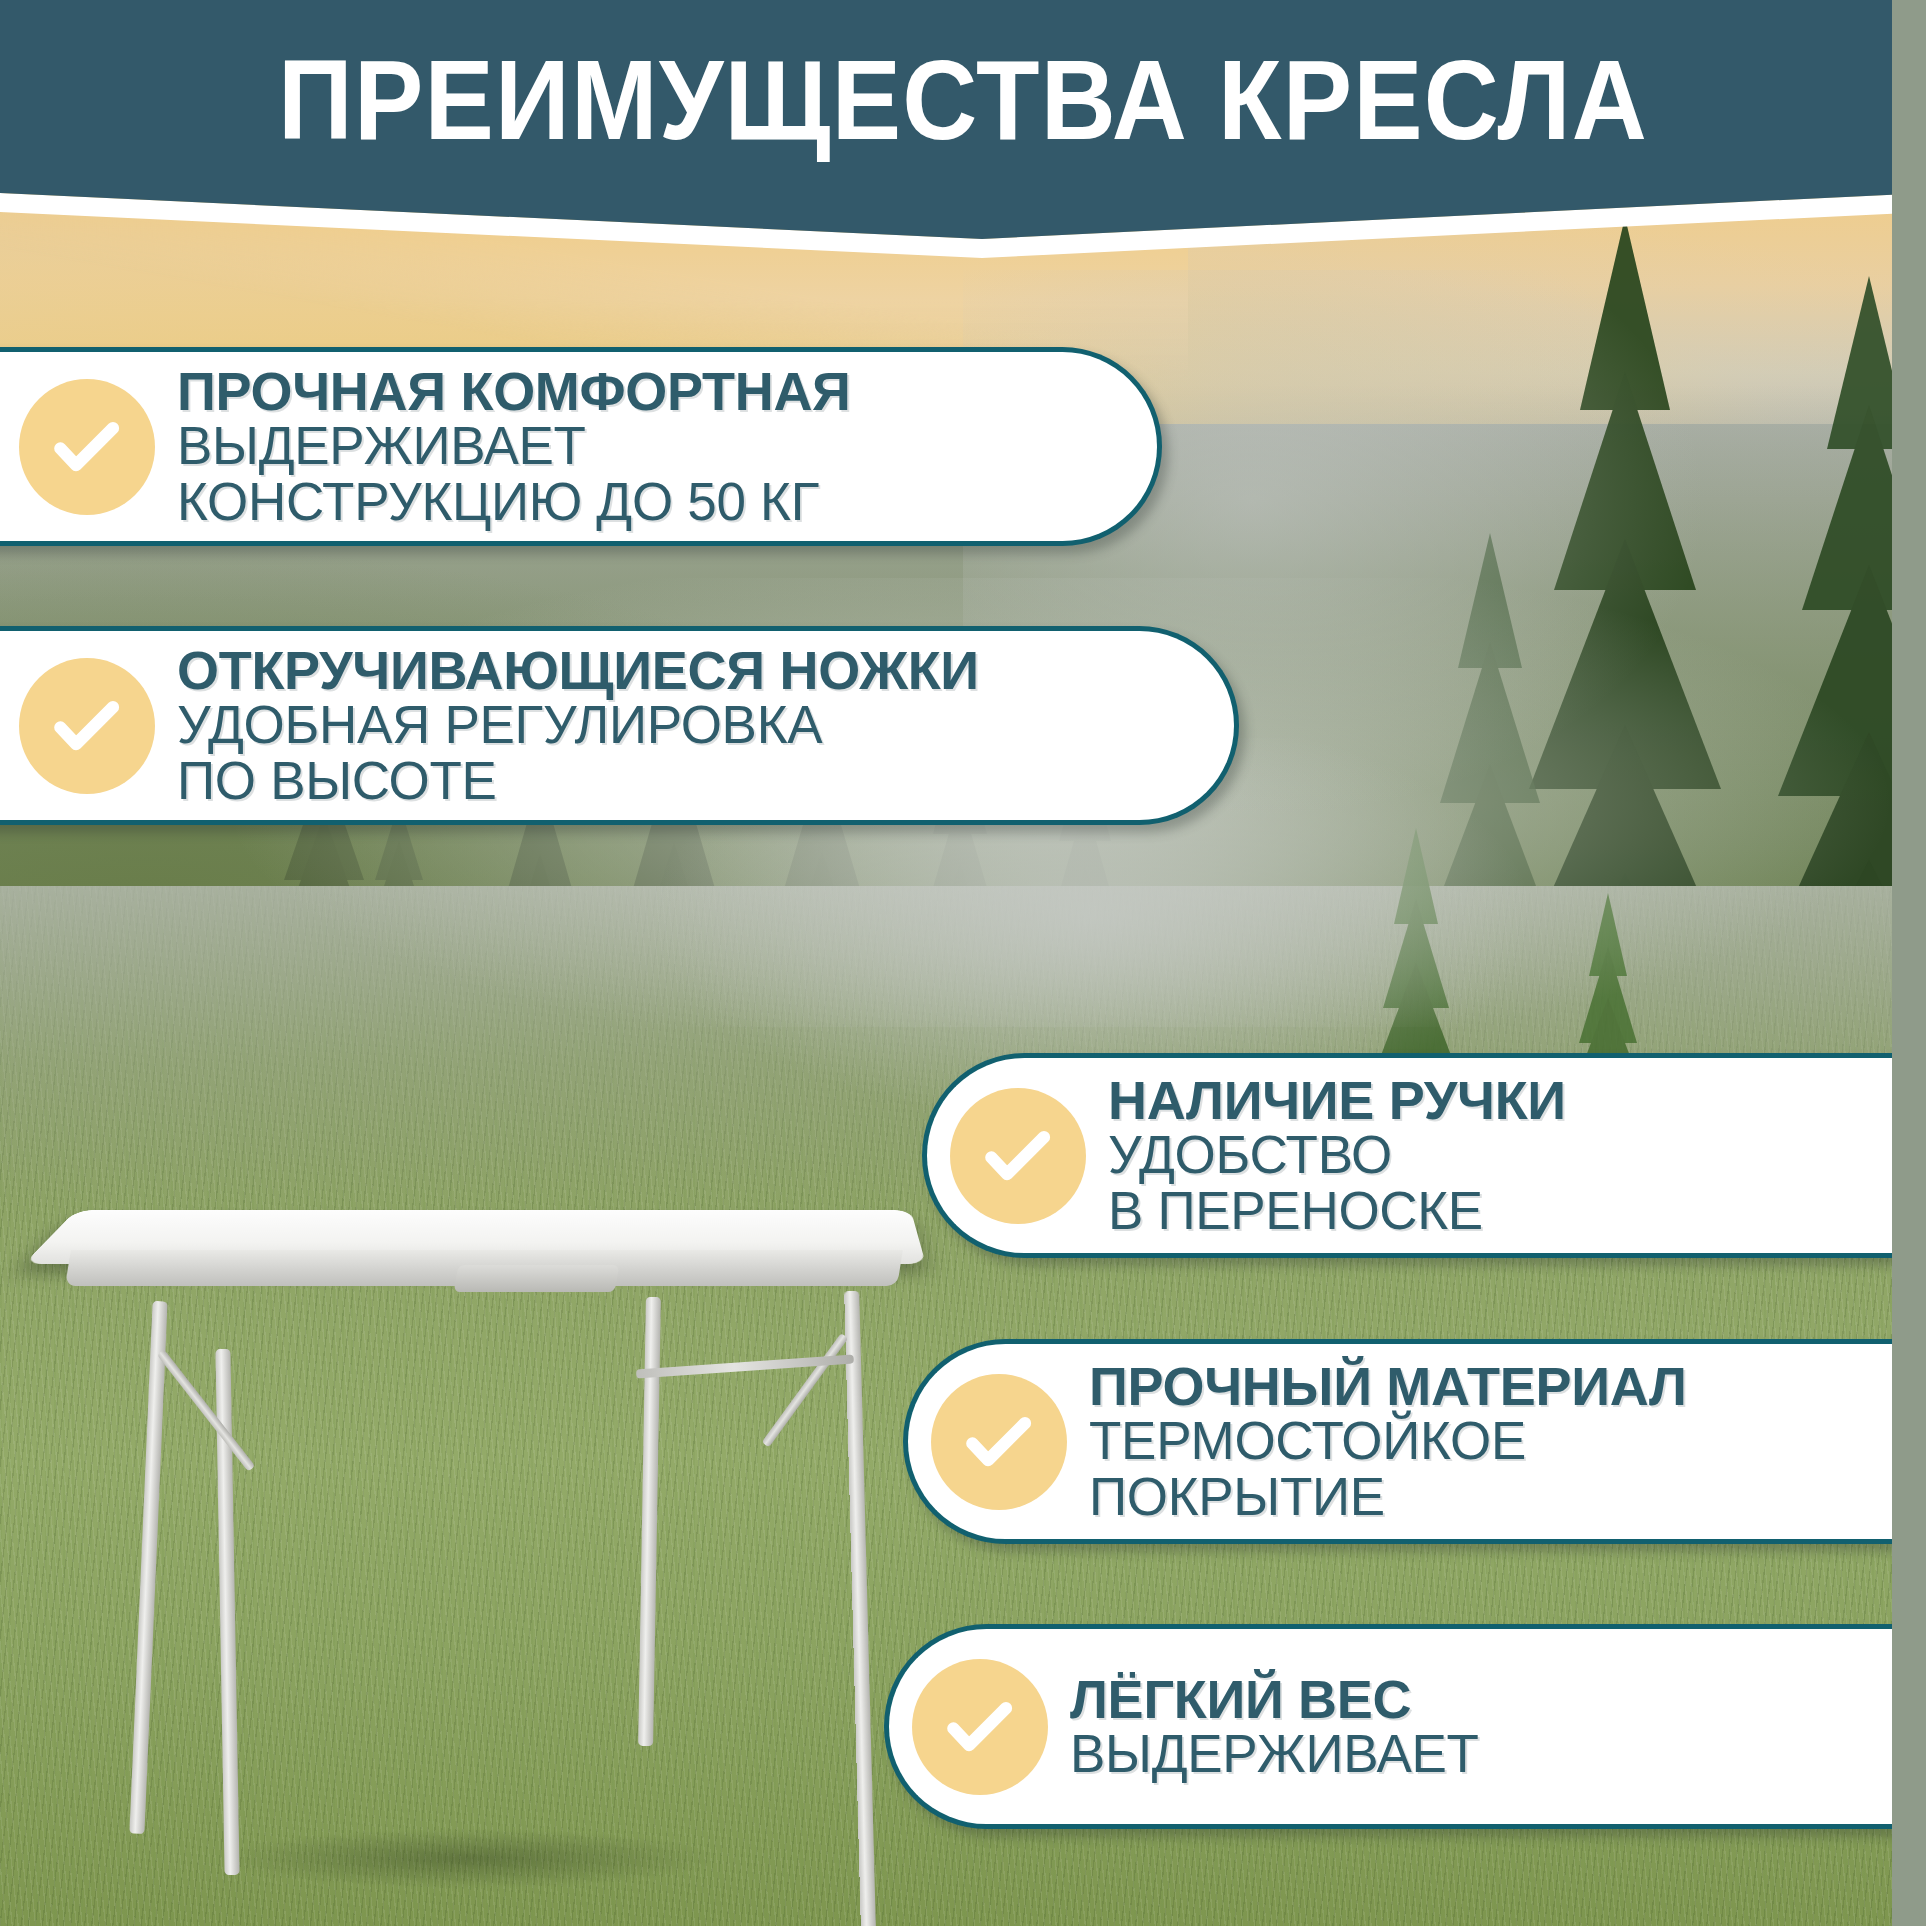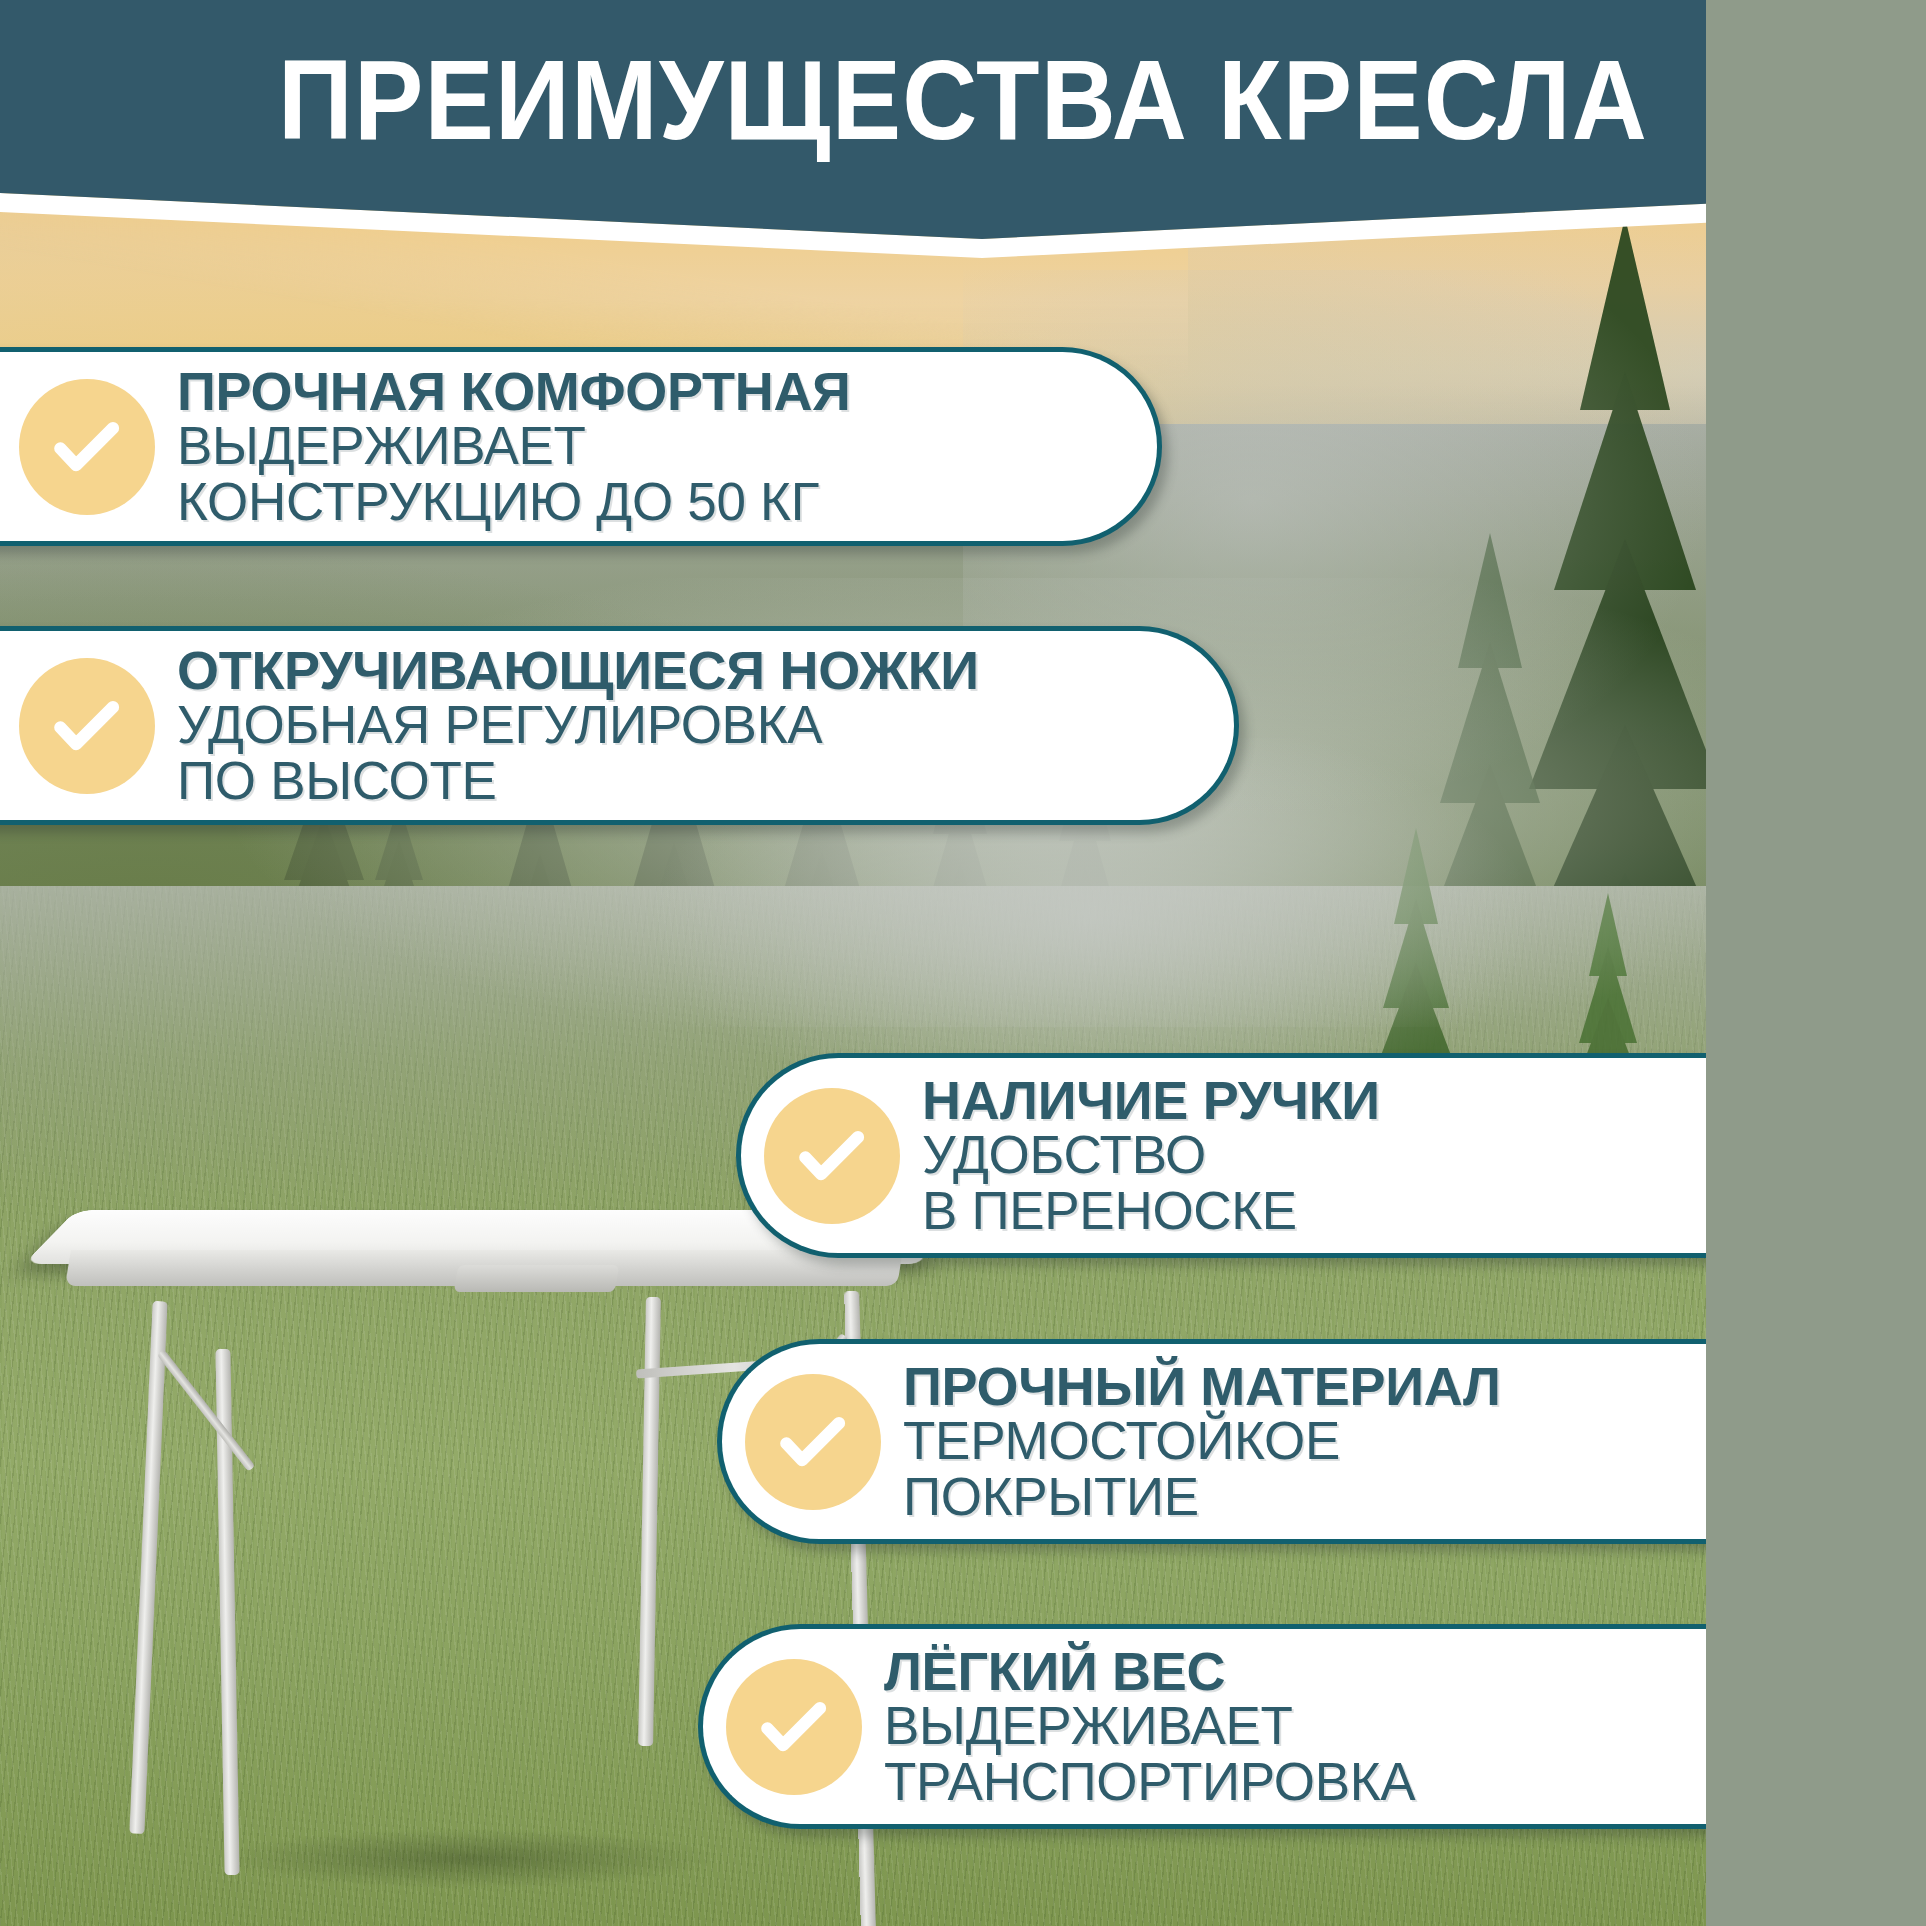--- a/index.html
+++ b/index.html
@@ -2,21 +2,21 @@
 <html lang="ru" style="font-size:10.3px"><head>
 <meta charset="utf-8">
 <title>Преимущества</title>
 <style>
   html,body{margin:0;padding:0;}
   body{
     width:1926px;height:1926px;overflow:hidden;
     font-family:"Liberation Sans","DejaVu Sans",sans-serif;
     background:#8f9b8a;
   }
-  #stage{position:relative;width:1706px;height:1926px;overflow:hidden;}
+  #stage{position:relative;width:1892px;height:1926px;overflow:hidden;}
 
   
   .photo{position:absolute;inset:0;overflow:hidden;}
 
   
   .sky{
     position:absolute;left:0;top:0;width:1926px;height:963px;
     background:
       linear-gradient(180deg,#b9bdb9 0%,#b4b8b4 28%,#a8ada4 52%,#9aa392 72%,#8c9a7f 88%,#81925f 100%);
   }
@@ -347,18 +347,17 @@
 
   <div class="card right" style="top:1624px;width:1085px;height:205px;">
     <div class="check">
       <svg viewBox="0 0 24 24" aria-hidden="true">
           <path d="M4.2 12.4l4.6 4.9L19.6 6.5" fill="none" stroke="#ffffff" stroke-width="3.6" stroke-linecap="round" stroke-linejoin="round"></path>
         </svg>
     </div>
     <div class="ctext">
       <div class="l1">ЛЁГКИЙ ВЕС</div>
       <div class="l2">ВЫДЕРЖИВАЕТ</div>
-      <div class="l3">ТРАНСПОРТИРОВКА</div>
     </div>
   </div>
 
 </div>
 
 
 </body></html>

